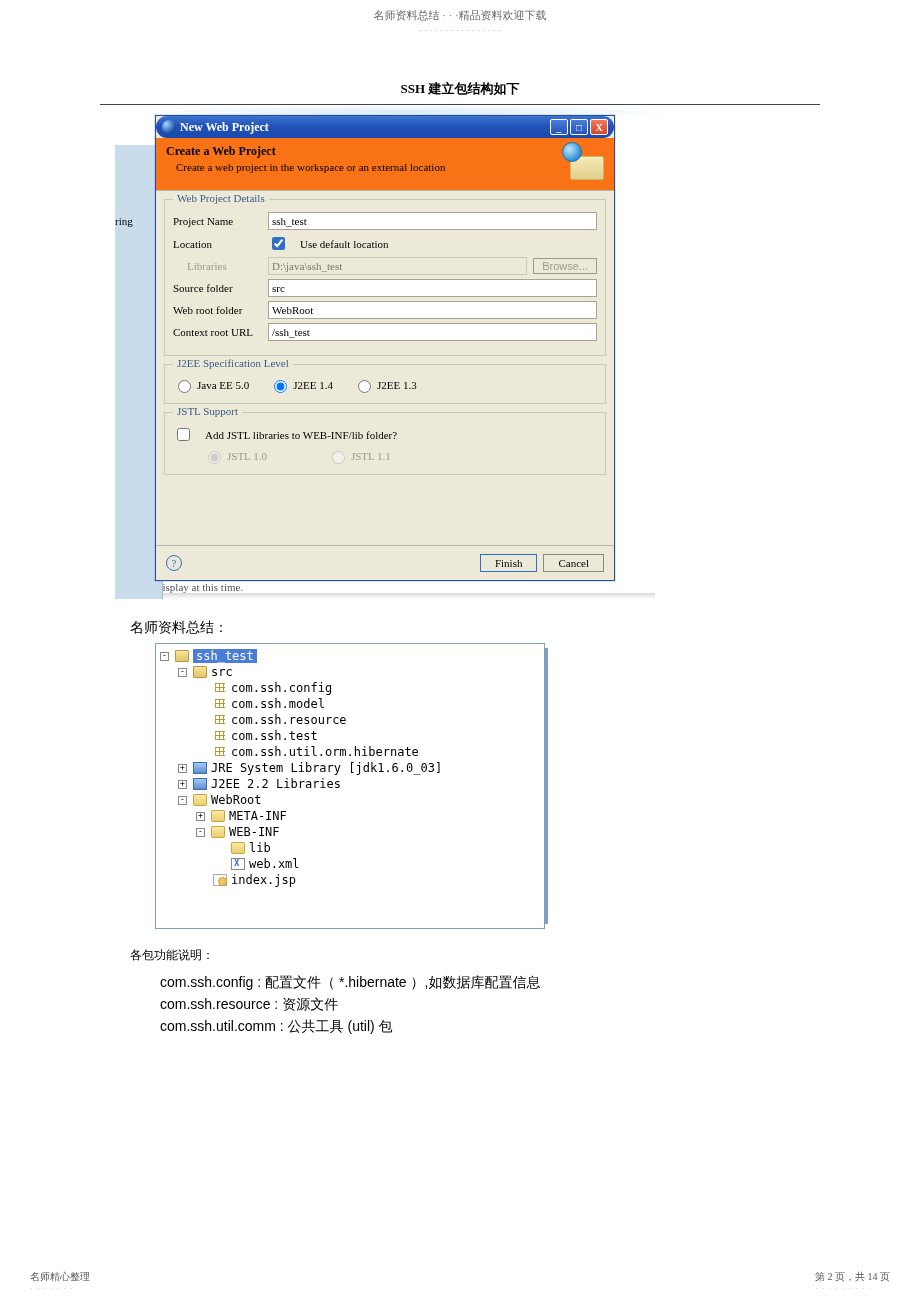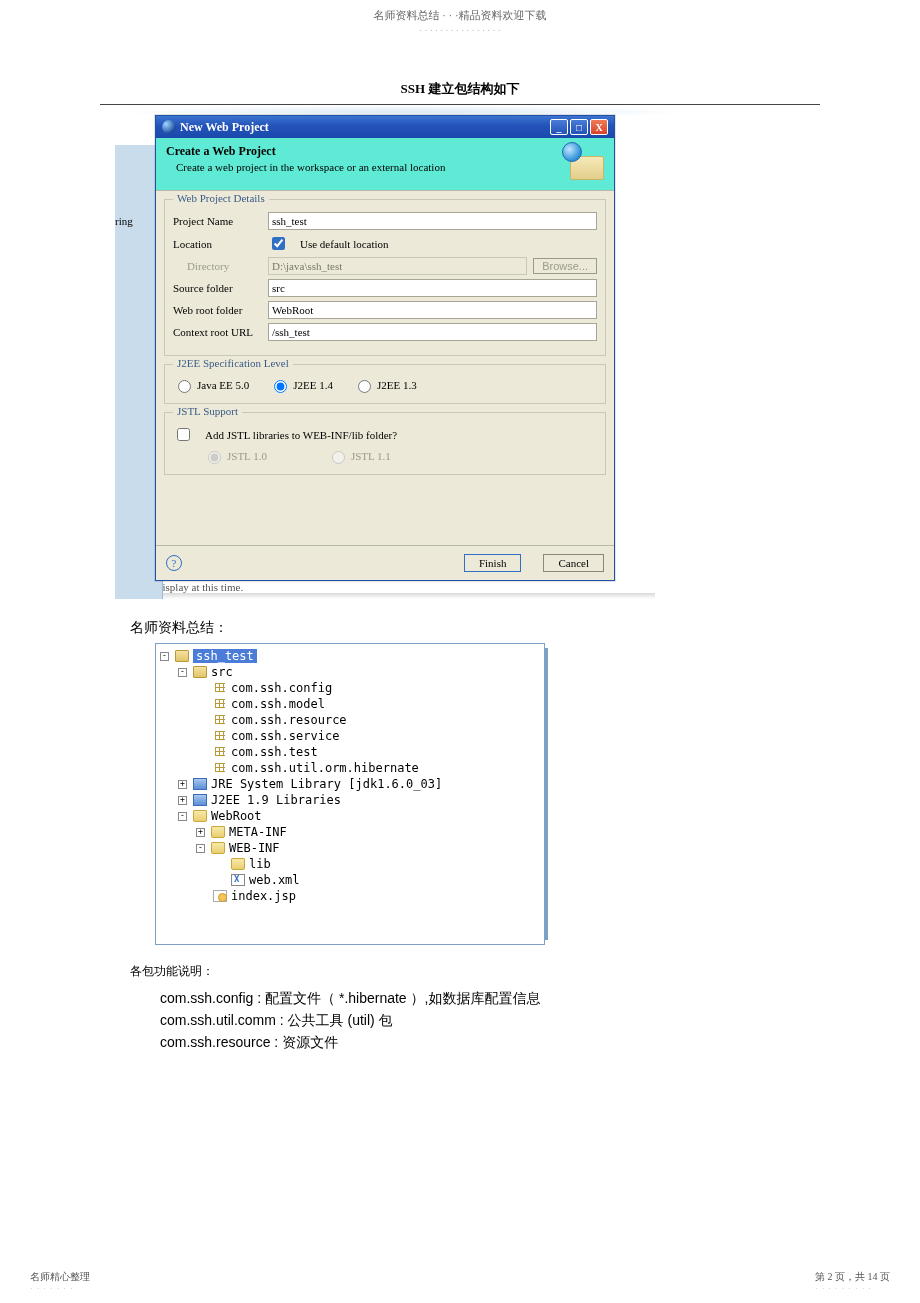--- a/index.html
+++ b/index.html
@@ -78,40 +78,41 @@
   }
   .titlebar {
     background: linear-gradient(to bottom, #3b74d1 0%, #2353b8 45%, #1a49ac 100%);
     color: #fff;
     font-weight: bold;
     font-size: 12px;
     padding: 3px 6px;
     display: flex;
     align-items: center;
     justify-content: space-between;
+    border-radius: 11px;
   }
   .titlebar-left { display: flex; align-items: center; gap: 4px; }
   .titlebar-icon {
     width: 14px; height: 14px;
     background: radial-gradient(circle at 30% 30%, #9fd6ff, #1a4a9e 70%);
     border-radius: 50%;
   }
   .winbtns { display: flex; gap: 2px; }
   .winbtn {
     width: 18px; height: 16px;
     border: 1px solid #fff;
     border-radius: 2px;
     display: flex; align-items: center; justify-content: center;
     font-size: 10px; font-weight: bold; color: #fff;
   }
   .winbtn.min { background: linear-gradient(#4a7cd8,#2353b8); }
   .winbtn.max { background: linear-gradient(#4a7cd8,#2353b8); }
   .winbtn.close { background: linear-gradient(#ef7b5a,#d8432a); }
   .banner {
-    background: #5eead4;
+    background: #f97316;
     border-bottom: 1px solid #b8b8a8;
     padding: 6px 10px 10px 10px;
     display: flex;
     justify-content: space-between;
     align-items: flex-start;
   }
   .banner-text strong { font-size: 12px; font-weight: bold; display: block; }
   .banner-text span { font-size: 11px; display: block; margin-top: 2px; margin-left: 10px; }
   .folder-icon {
     width: 40px; height: 36px;
@@ -182,21 +183,21 @@
     margin-top: 60px;
   }
   .help-icon {
     width: 16px; height: 16px;
     border: 1px solid #2f6fc4;
     border-radius: 50%;
     color: #2f6fc4;
     font-size: 11px;
     display: flex; align-items: center; justify-content: center;
   }
-  .dlg-buttons { display: flex; gap: 22px; }
+  .dlg-buttons { display: flex; gap: 6px; }
   .dlg-buttons button {
     font-size: 11px;
     padding: 2px 14px;
     background: #ece9d8;
     border: 1px solid #8a8878;
     font-family: inherit;
   }
   .dlg-buttons button.primary { border: 1px solid #2f6fc4; }
   .status-line {
     font-size: 11px;
@@ -329,21 +330,21 @@
             <input type="text" value="ssh_test" style="">
           </div>
           <div class="row">
             <label class="f">Location</label>
             <span class="chk">
               <input type="checkbox" class="blue" checked="" style="">
               <span>Use default location</span>
             </span>
           </div>
           <div class="row">
-            <label class="f disabled" style="padding-left:14px;">Directory</label>
+            <label class="f disabled" style="padding-left:14px;">Libraries</label>
             <input type="text" disabled="" value="D:\java\ssh_test" style="">
             <button class="btn-br" disabled="">Browse...</button>
           </div>
           <div class="row">
             <label class="f">Source folder</label>
             <input type="text" value="src" style="">
           </div>
           <div class="row">
             <label class="f">Web root folder</label>
             <input type="text" value="WebRoot" style="">
@@ -431,42 +432,37 @@
             <span>com.ssh.model</span>
           </div>
         <div class="node-item">
             <span class="spacer"></span>
             <span class="ic ic-pkg"></span>
             <span>com.ssh.resource</span>
           </div>
         <div class="node-item">
             <span class="spacer"></span>
             <span class="ic ic-pkg"></span>
-            <span>com.ssh.service</span>
-          </div>
-        <div class="node-item">
-            <span class="spacer"></span>
-            <span class="ic ic-pkg"></span>
             <span>com.ssh.test</span>
           </div>
         <div class="node-item">
             <span class="spacer"></span>
             <span class="ic ic-pkg"></span>
             <span>com.ssh.util.orm.hibernate</span>
           </div>
       </div>
       <div class="node-item">
           <span class="toggle">+</span>
           <span class="ic ic-lib"></span>
           <span>JRE System Library [jdk1.6.0_03]</span>
         </div>
       <div class="node-item">
           <span class="toggle">+</span>
           <span class="ic ic-lib"></span>
-          <span>J2EE 1.9 Libraries</span>
+          <span>J2EE 2.2 Libraries</span>
         </div>
       <div class="node-item">
           <span class="toggle">-</span>
           <span class="ic ic-folder"></span>
           <span>WebRoot</span>
         </div>
       <div style="padding-left:18px;">
         <div class="node-item">
             <span class="toggle">+</span>
             <span class="ic ic-folder"></span>
@@ -493,22 +489,22 @@
             <span class="spacer"></span>
             <span class="ic ic-jsp"></span>
             <span>index.jsp</span>
           </div>
       </div>
     </div>
   </div>
 
   <div class="desc-title">各包功能说明：</div>
   <div class="desc-line">com.ssh.config :   配置文件（   *.hibernate  ）,如数据库配置信息</div>
+  <div class="desc-line">com.ssh.resource :    资源文件</div>
   <div class="desc-line">com.ssh.util.comm :      公共工具  (util)  包</div>
-  <div class="desc-line">com.ssh.resource :    资源文件</div>
 
 </div>
 
 <div class="footer-left">
   <div>名师精心整理</div>
   <div class="dots-small">· · · · · · ·</div>
 </div>
 <div class="footer-right">
   <div>第 2 页，共 14 页</div>
   <div class="dots-small">· · · · · · · · ·</div>

